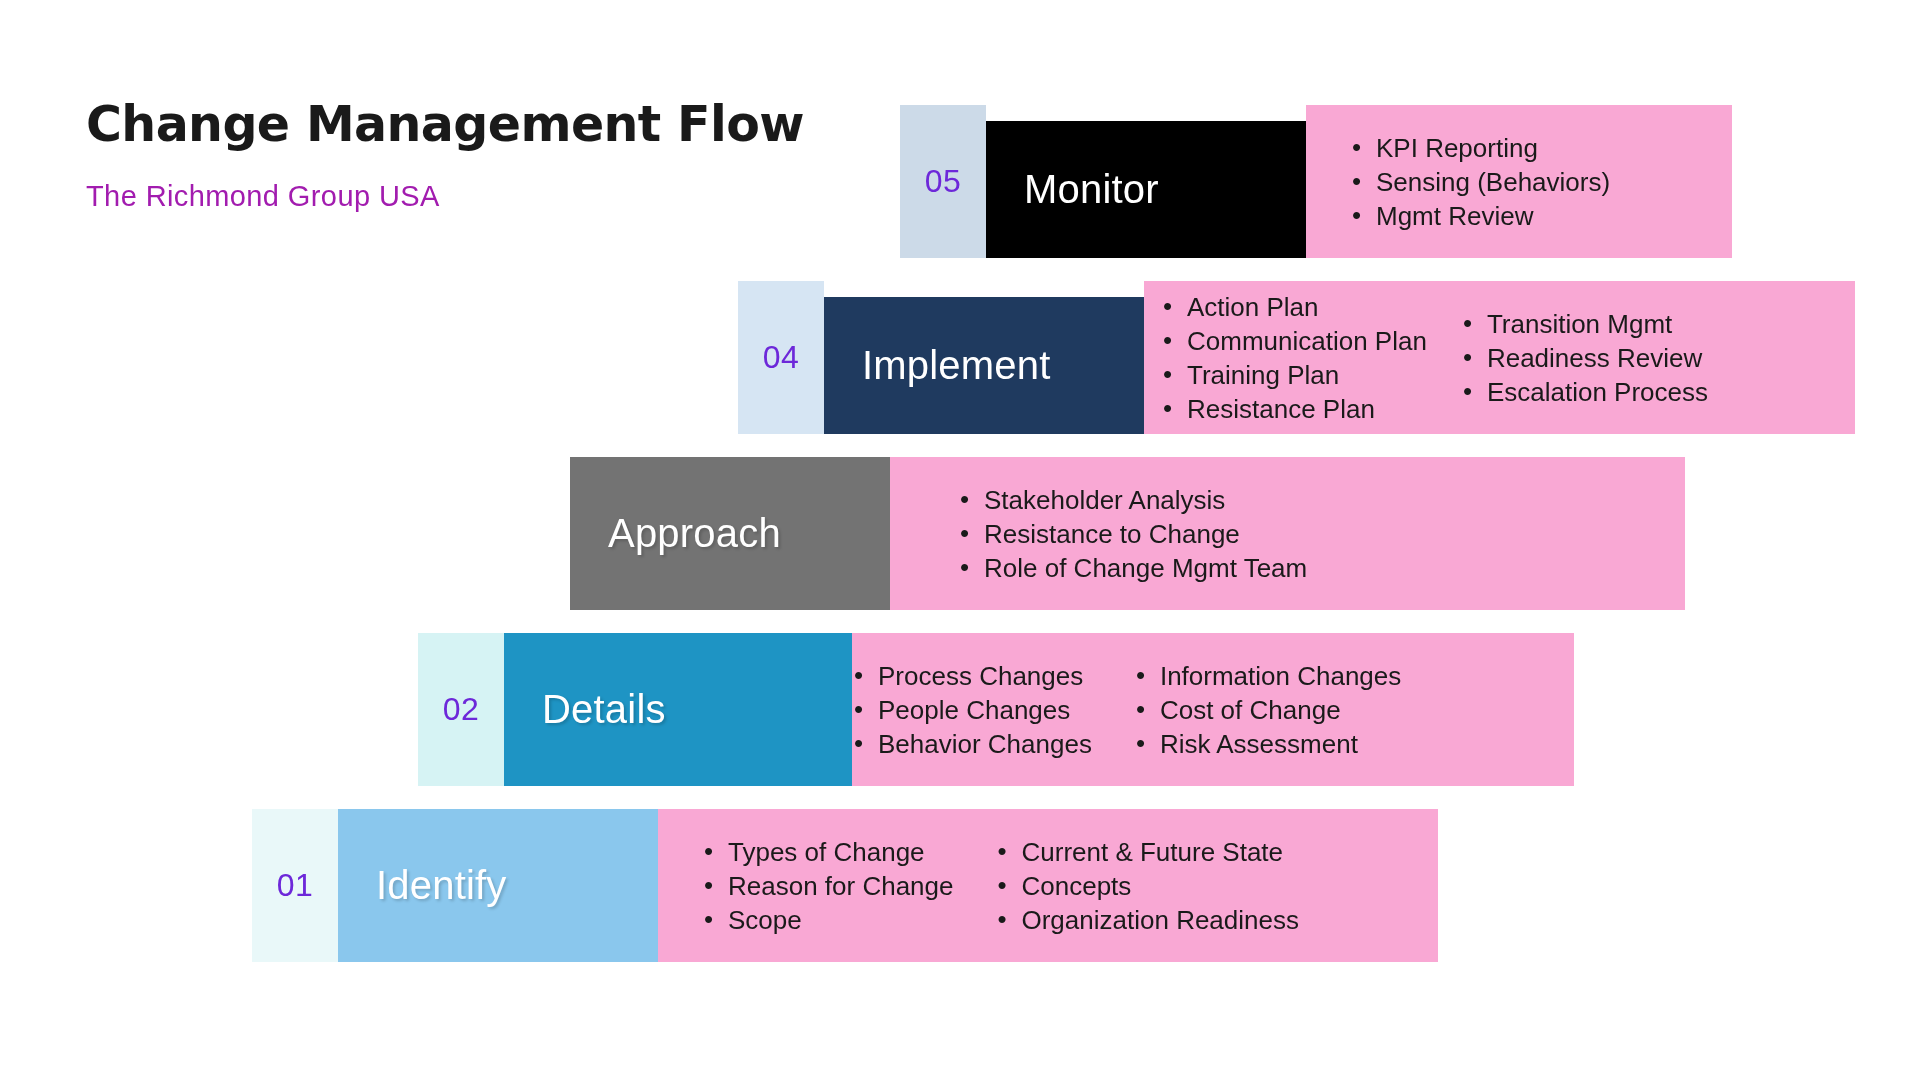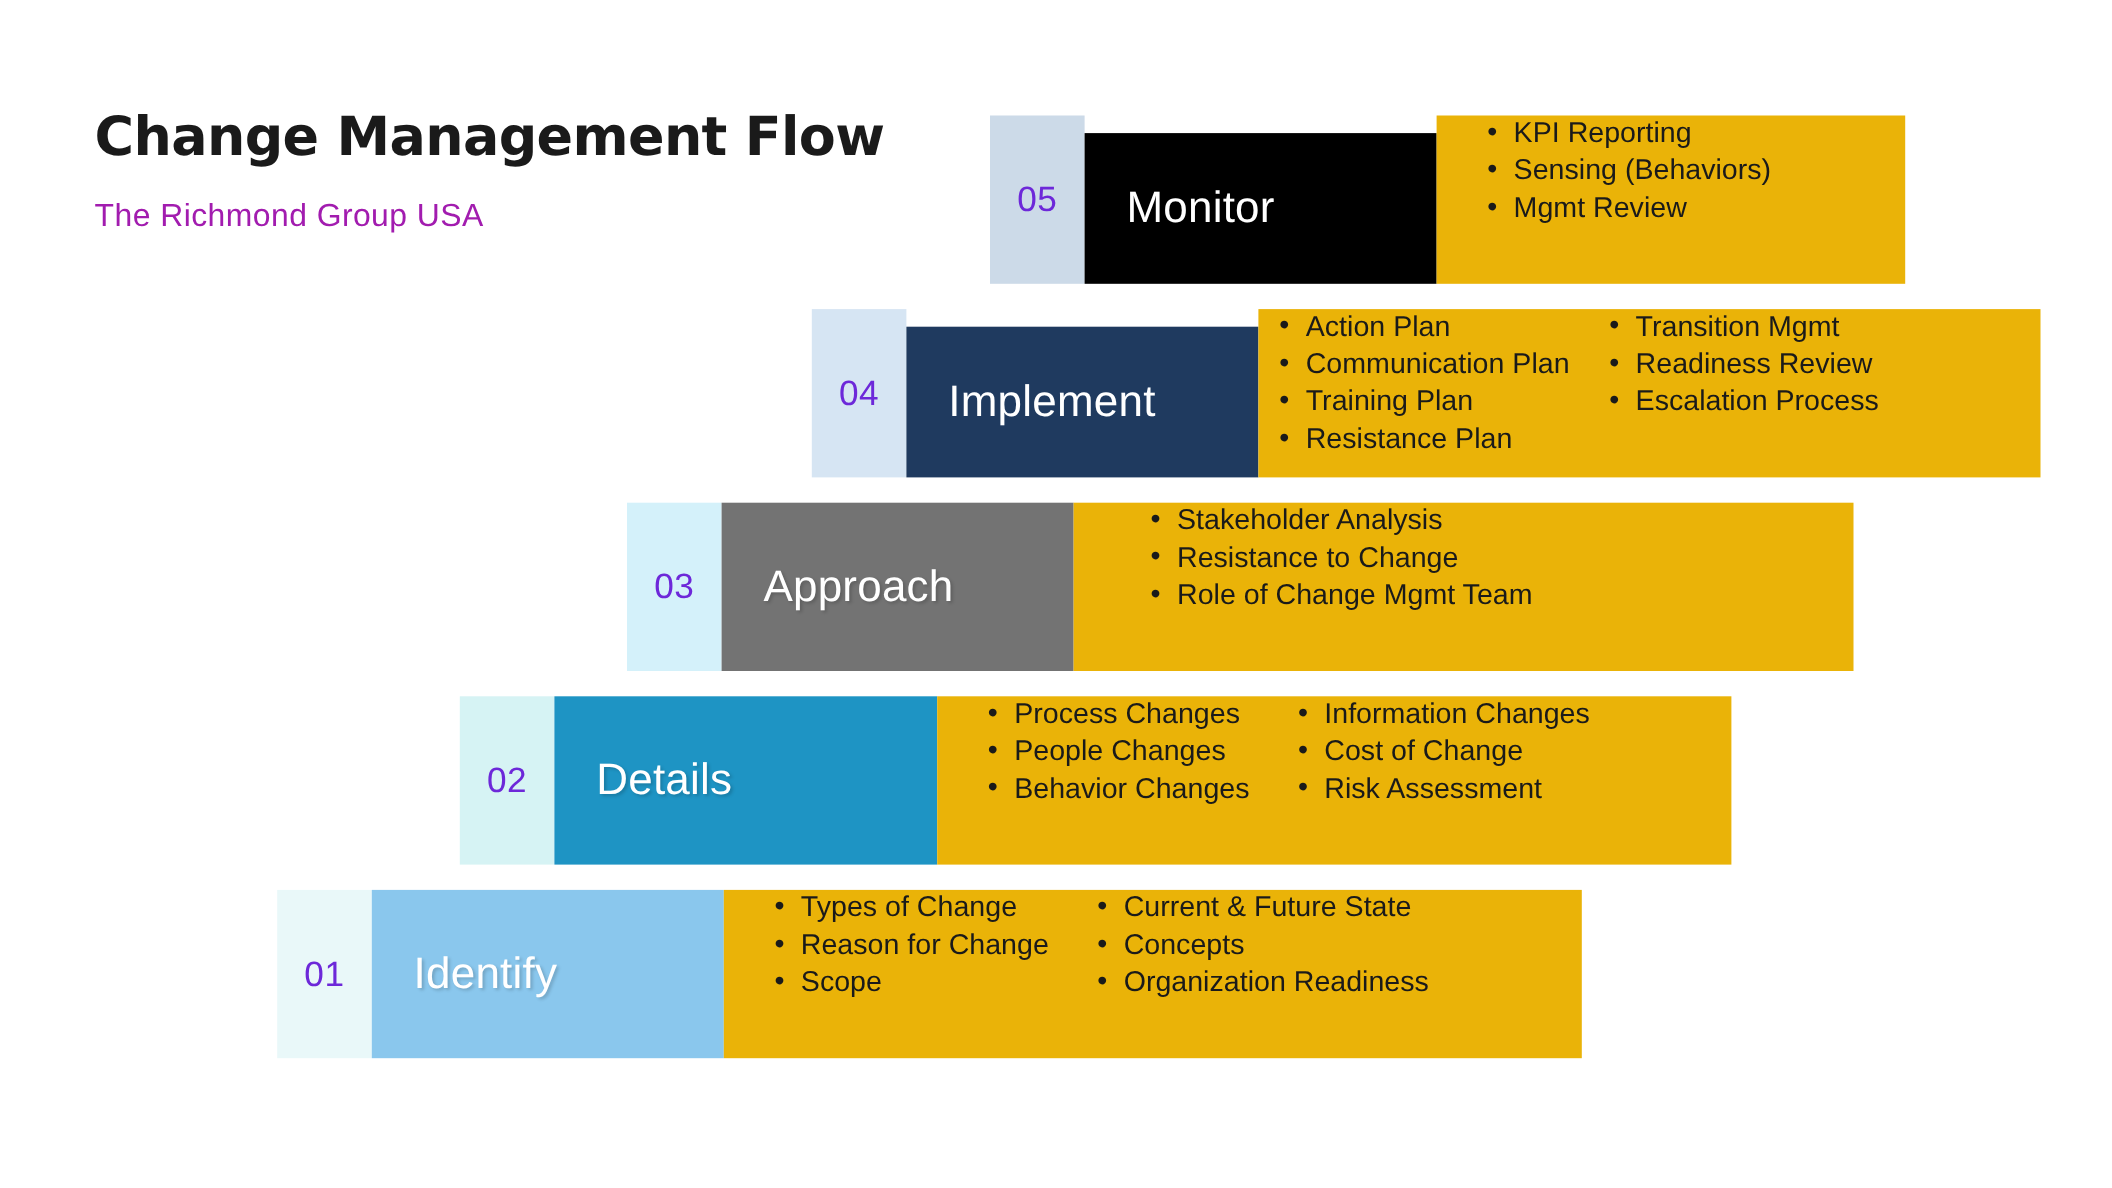--- a/index.html
+++ b/index.html
@@ -68,22 +68,23 @@
     font-weight: 400;
     color: #ffffff;
     letter-spacing: 0.2px;
     text-shadow: 2px 2px 3px rgba(0,0,0,0.18);
   }
   .label-box.flat-shadow {
     text-shadow: none;
     margin-top: 16px;
   }
   .bullets-panel {
-    background: #eab308;
-    display: flex;
+    background: #f9a8d4;
+    display: flex;
+    align-items: center;
     box-sizing: border-box;
     flex: 1 1 auto;
   }
   .bullet-col {
     box-sizing: border-box;
   }
   .bullet-col ul {
     list-style: none;
     margin: 0;
     padding: 0;
@@ -119,21 +120,21 @@
   #row-04 .label-box  { width: 320px; }
   #row-04 .bullets-panel { padding-left: 17px; }
   #row-04 .bullet-col.col-2 { margin-left: 34px; }
 
   #row-03 { left: 570px;  top: 457px; width: 1115px; }
   #row-03 .label-box  { width: 320px; }
   #row-03 .bullets-panel { padding-left: 68px; }
 
   #row-02 { left: 418px;  top: 633px; width: 1156px; }
   #row-02 .label-box  { width: 348px; }
-  #row-02 .bullets-panel { padding-left: 44px; }
+  #row-02 .bullets-panel { }
   #row-02 .bullet-col.col-2 { margin-left: 42px; }
 
   #row-01 { left: 252px;  top: 809px; width: 1186px; }
   #row-01 .label-box  { width: 320px; }
   #row-01 .bullets-panel { padding-left: 44px; }
   #row-01 .bullet-col.col-2 { margin-left: 42px; }
 </style>
 </head>
 <body>
 
@@ -182,23 +183,20 @@
         <ul>
           <li>Transition Mgmt</li>
           <li>Readiness Review</li>
           <li>Escalation Process</li>
         </ul>
       </div>
     </div>
   </div>
 
   <div class="stage-row" id="row-03">
-    <div class="num-box" style="background:#d4f1fa">
-      <span>03</span>
-    </div>
     <div class="label-box" style="background:#737373">
       <span>Approach</span>
     </div>
     <div class="bullets-panel">
       <div class="bullet-col col-1">
         <ul>
           <li>Stakeholder Analysis</li>
           <li>Resistance to Change</li>
           <li>Role of Change Mgmt Team</li>
         </ul>

